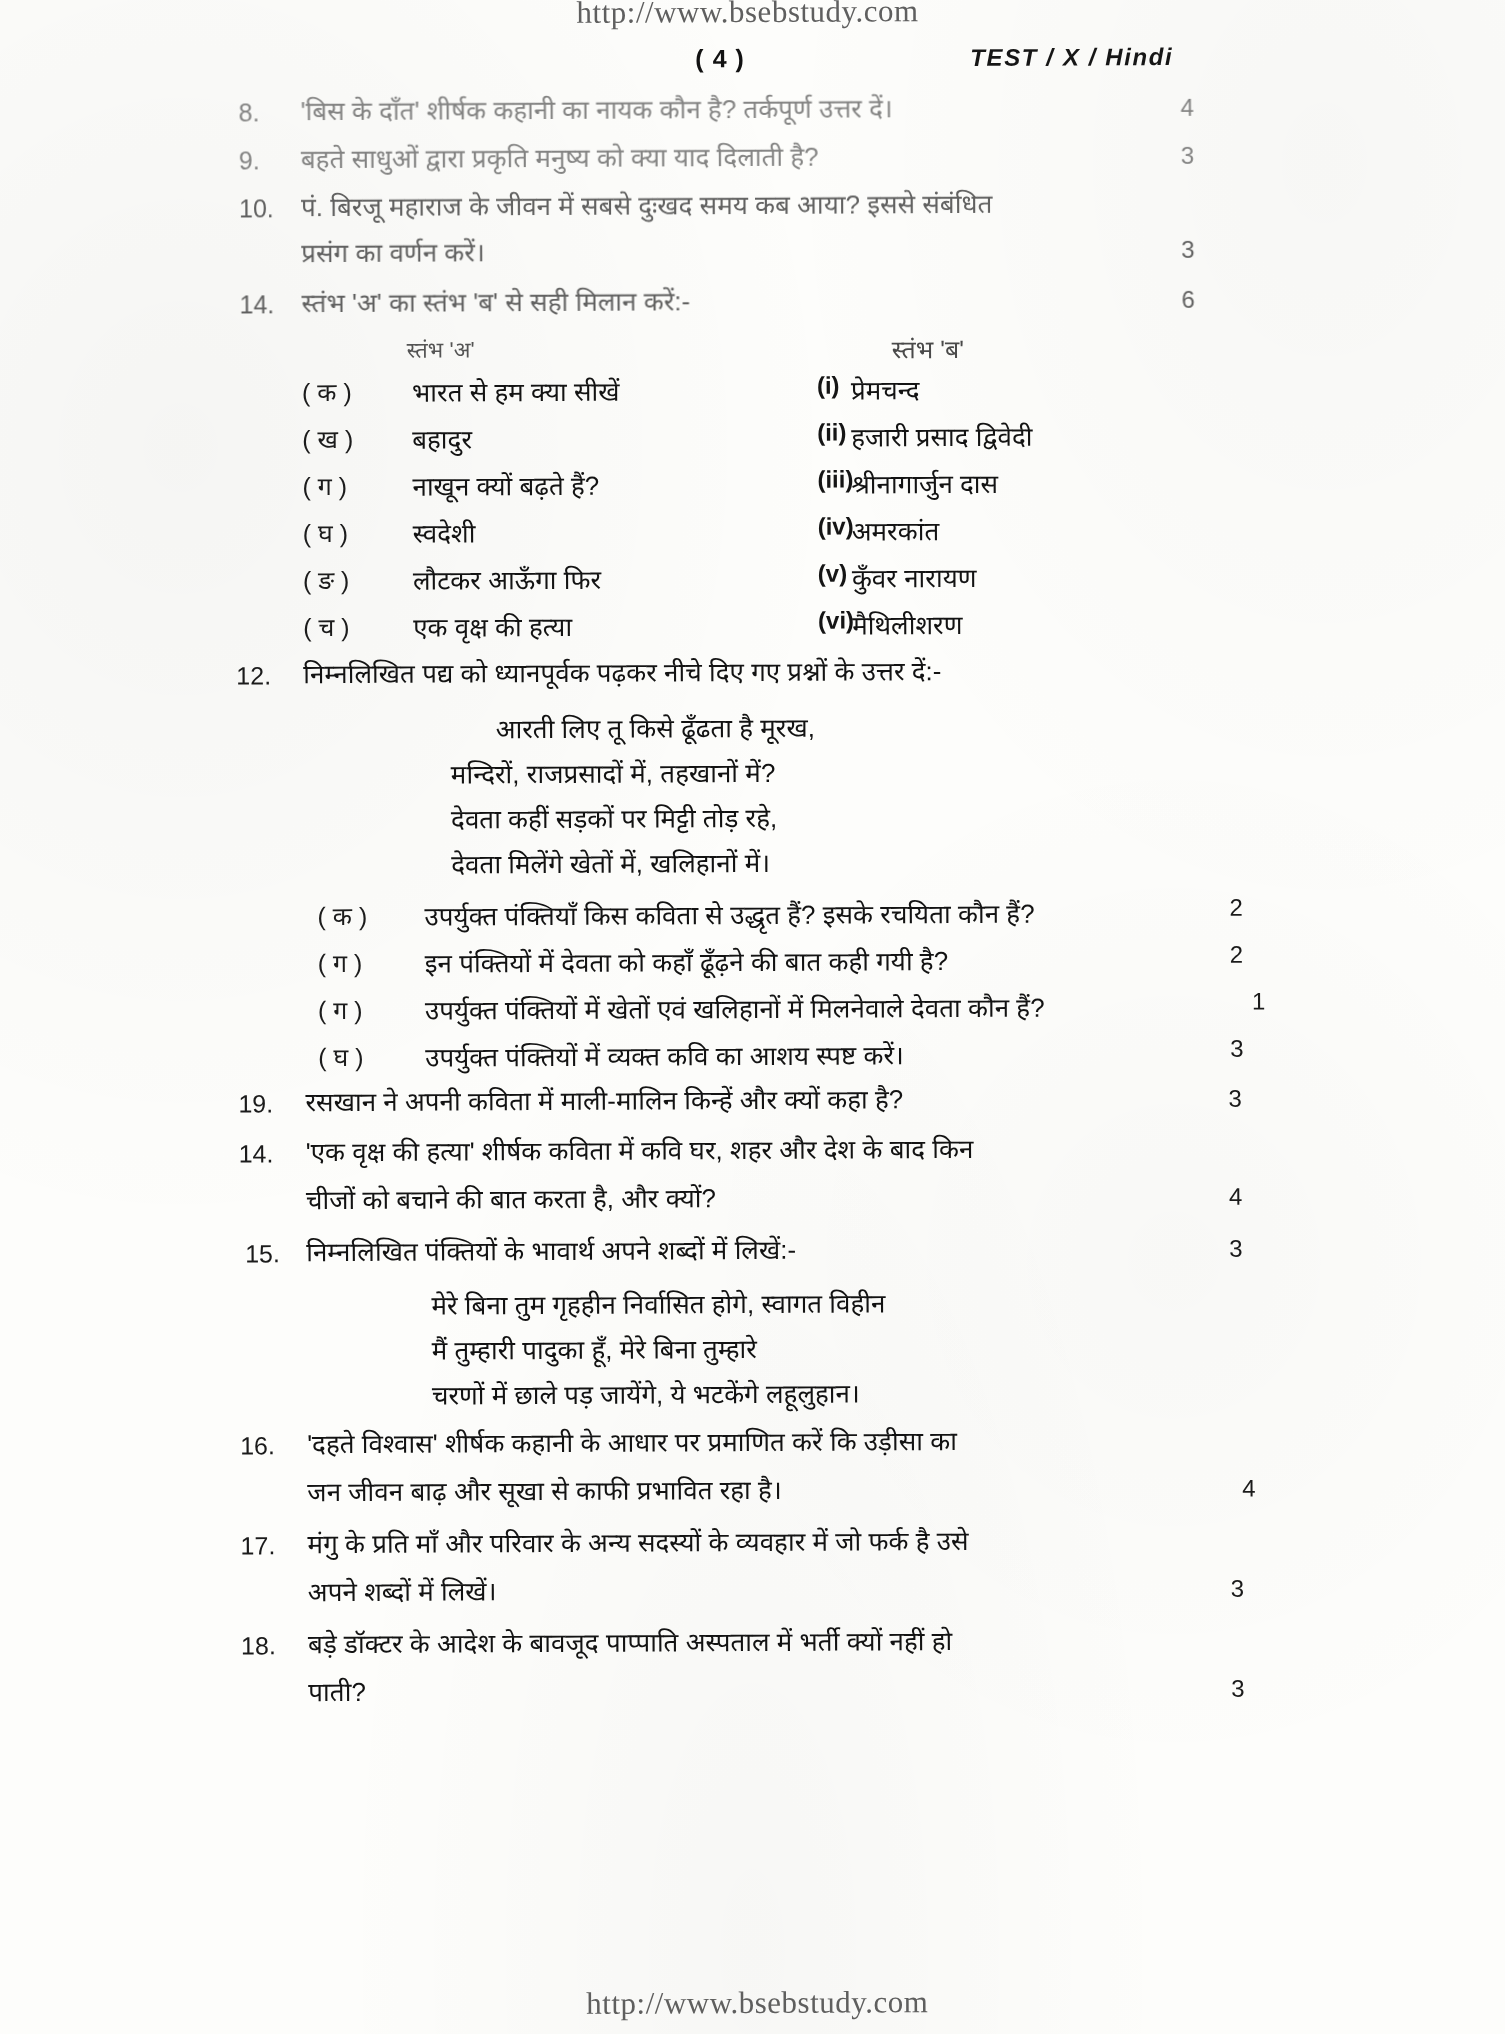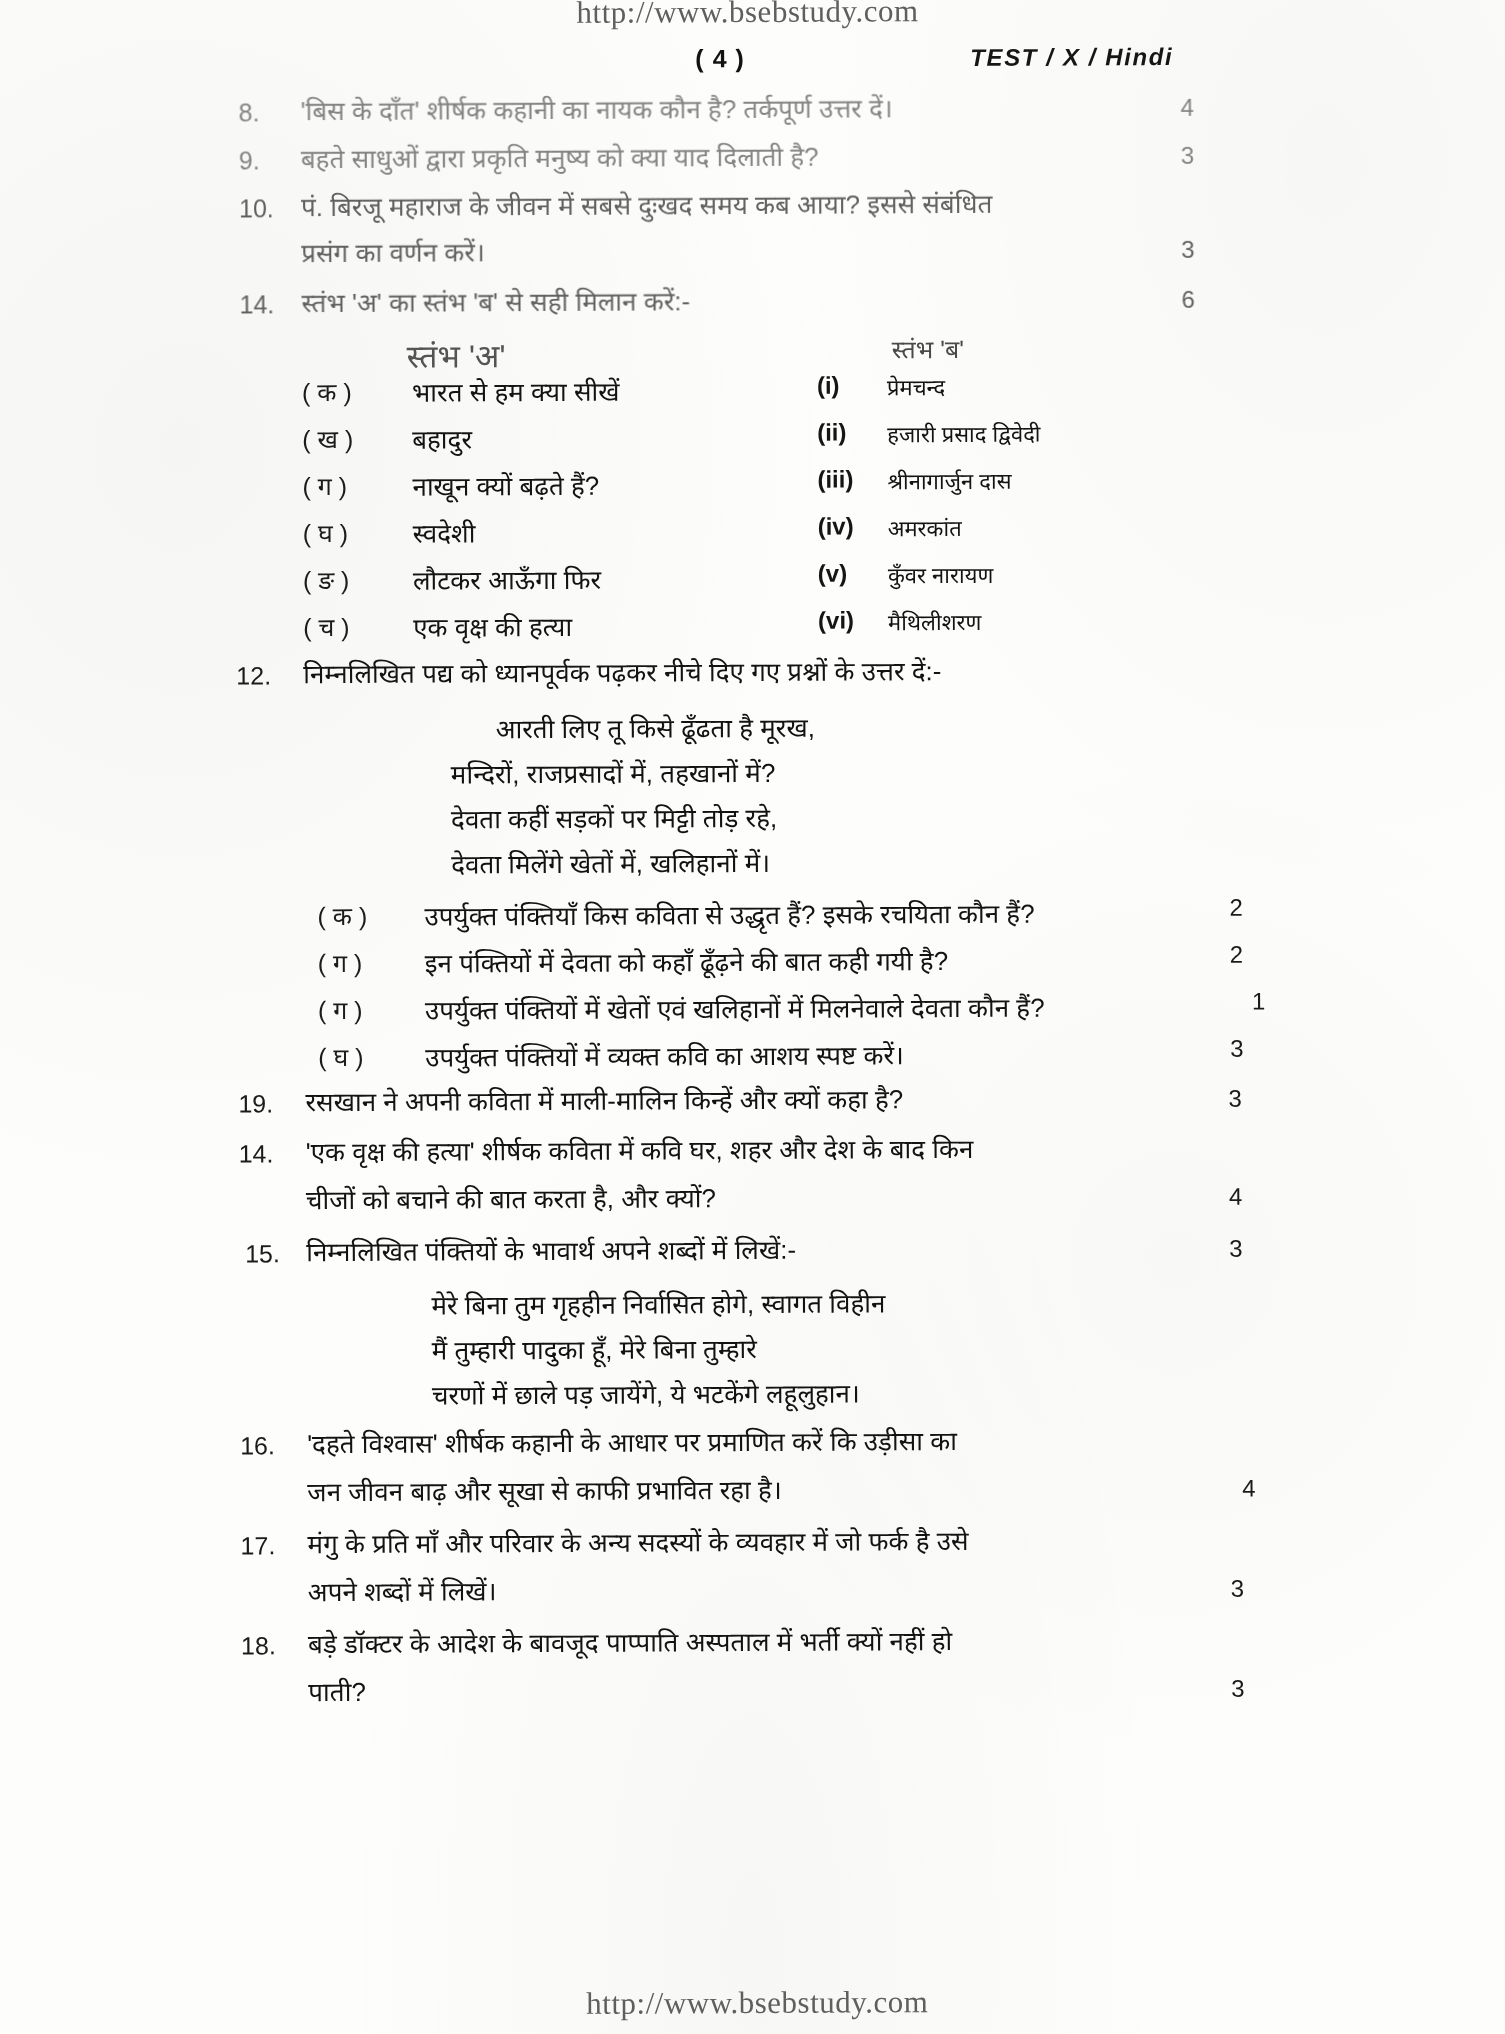--- a/index.html
+++ b/index.html
@@ -135,21 +135,21 @@
   }
 
   
   .matchhdr {
     position: relative;
     height: 40px;
   }
   .matchhdr .colA {
     position: absolute;
     left: 410px;
-    font-size: 32px;
+    font-size: 22px;
     color: #2c2c2c;
     opacity: 0.8;
   }
   .matchhdr .colB {
     position: absolute;
     left: 895px;
     font-size: 25px;
     color: #2c2c2c;
     opacity: 0.85;
   }
@@ -172,22 +172,22 @@
   }
   .mrow .rnum {
     position: absolute;
     left: 820px;
     font-size: 24px;
     font-weight: bold;
     color: #151515;
   }
   .mrow .ritem {
     position: absolute;
-    left: 890px;
-    font-size: 22px;
+    left: 854px;
+    font-size: 26px;
     color: #131313;
     white-space: nowrap;
   }
 
   
   .verse {
     position: relative;
     height: 45px;
   }
   .verse .vtext {

